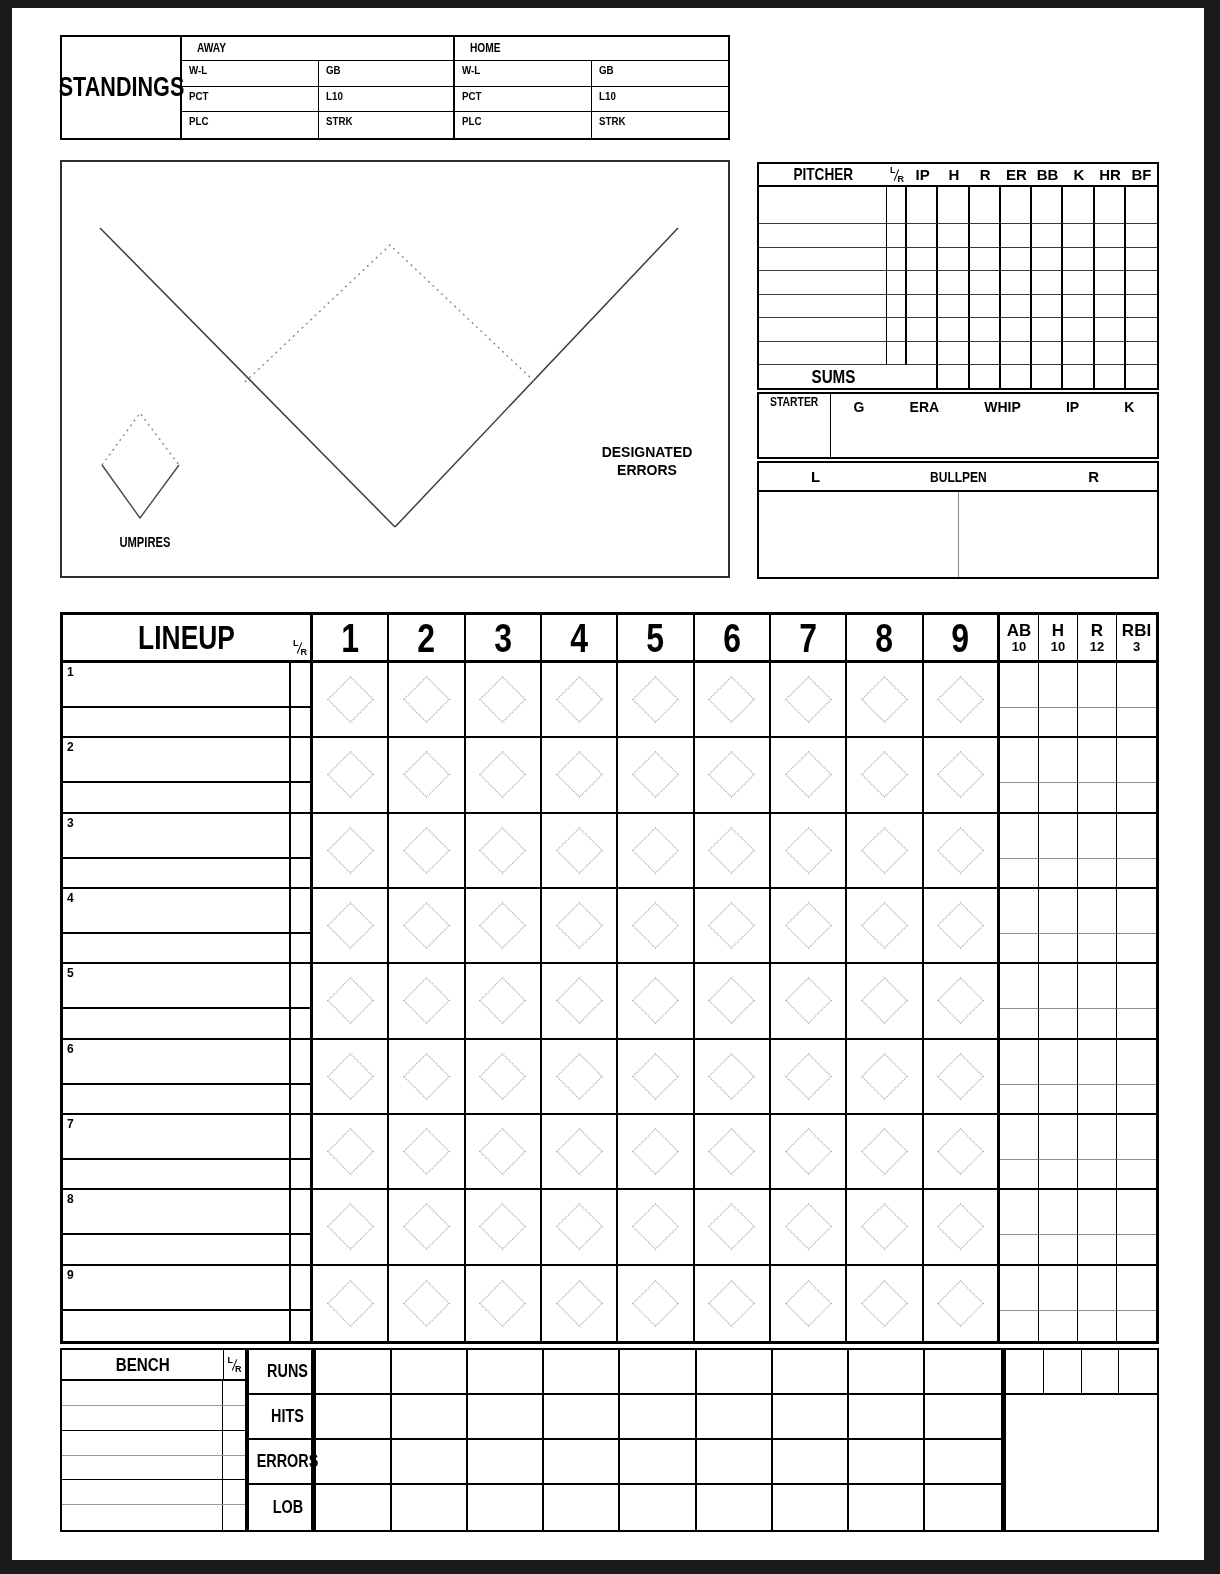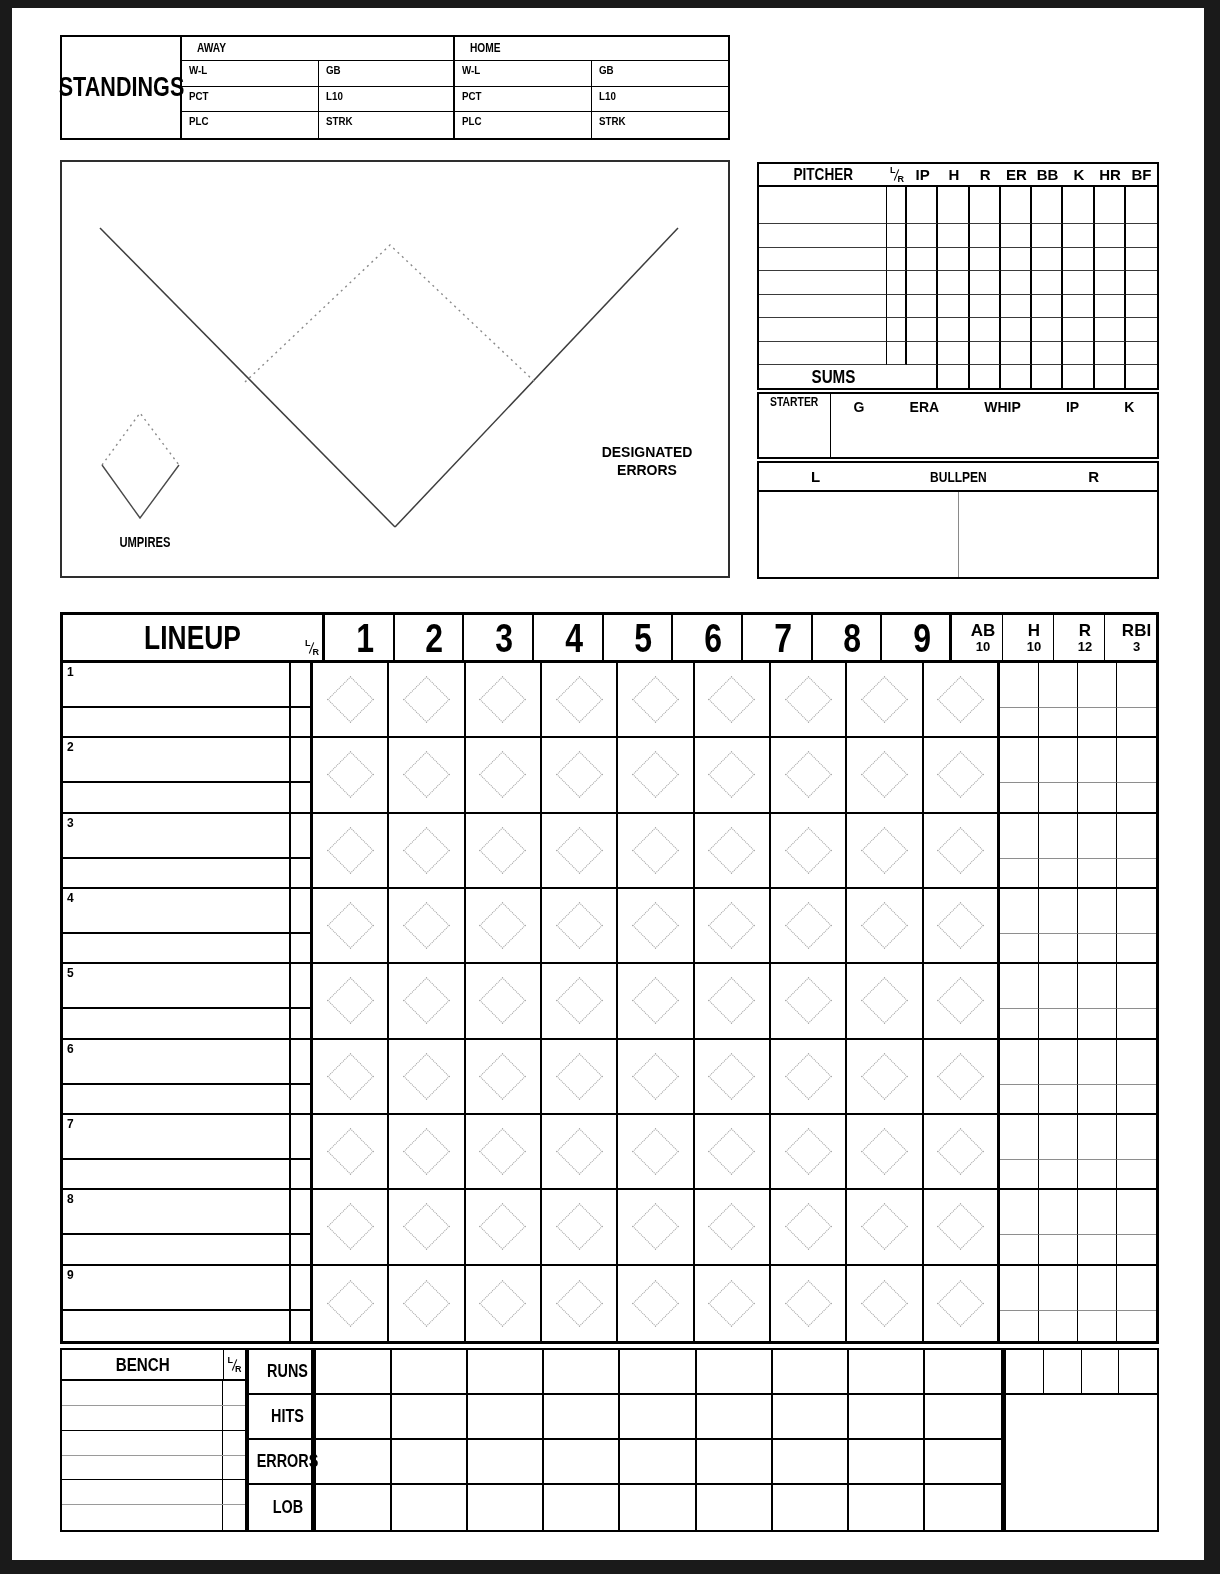--- a/index.html
+++ b/index.html
@@ -58,21 +58,21 @@
   .bp-head{height:29px;border-bottom:2px solid #000;position:relative;font-size:15px;font-weight:700;}
   .bp-l{position:absolute;left:52px;top:5px;}
   .bp-t{position:absolute;left:0;right:0;top:5px;text-align:center;}
   .bp-r{position:absolute;right:58px;top:5px;}
   .bp-body{flex:1;position:relative;display:flex;}
   .bp-cell{flex:1;}
   .bp-div{position:absolute;left:50%;top:0;bottom:0;width:1px;background:#8a8a8a;}
 
   
   .lineup{left:48px;top:604px;width:1099px;height:732px;border:3px solid #000;display:flex;flex-direction:column;}
-  .lu-cols{display:grid;grid-template-columns:228px 22px repeat(9,1fr) repeat(4,39px);gap:12px;}
+  .lu-cols{display:grid;grid-template-columns:228px 22px repeat(9,1fr) repeat(4,39px);}
   .lu-head{height:48px;border-bottom:3px solid #000;}
   .lu-hname{grid-area:1/1/2/3;position:relative;display:flex;align-items:center;justify-content:center;border-right:3.2px solid #000;font-size:33px;font-weight:700;}
   .lu-hname .lrg{position:absolute;right:3px;bottom:4px;}
   .lu-hin{display:flex;align-items:center;justify-content:center;font-size:40px;font-weight:700;border-right:2.6px solid #000;line-height:1;}
   .lu-hin.b9{border-right:3.6px solid #000;}
   .lu-hstat{display:flex;flex-direction:column;align-items:center;justify-content:center;border-right:1.8px solid #000;line-height:1.05;}
   .lu-hstat.last{border-right:0;}
   .lu-hstat .t{font-size:17px;font-weight:700;}
   .lu-hstat .b{font-size:13px;font-weight:700;}
   .lu-body{flex:1;display:grid;grid-template-rows:repeat(9,1fr);}

